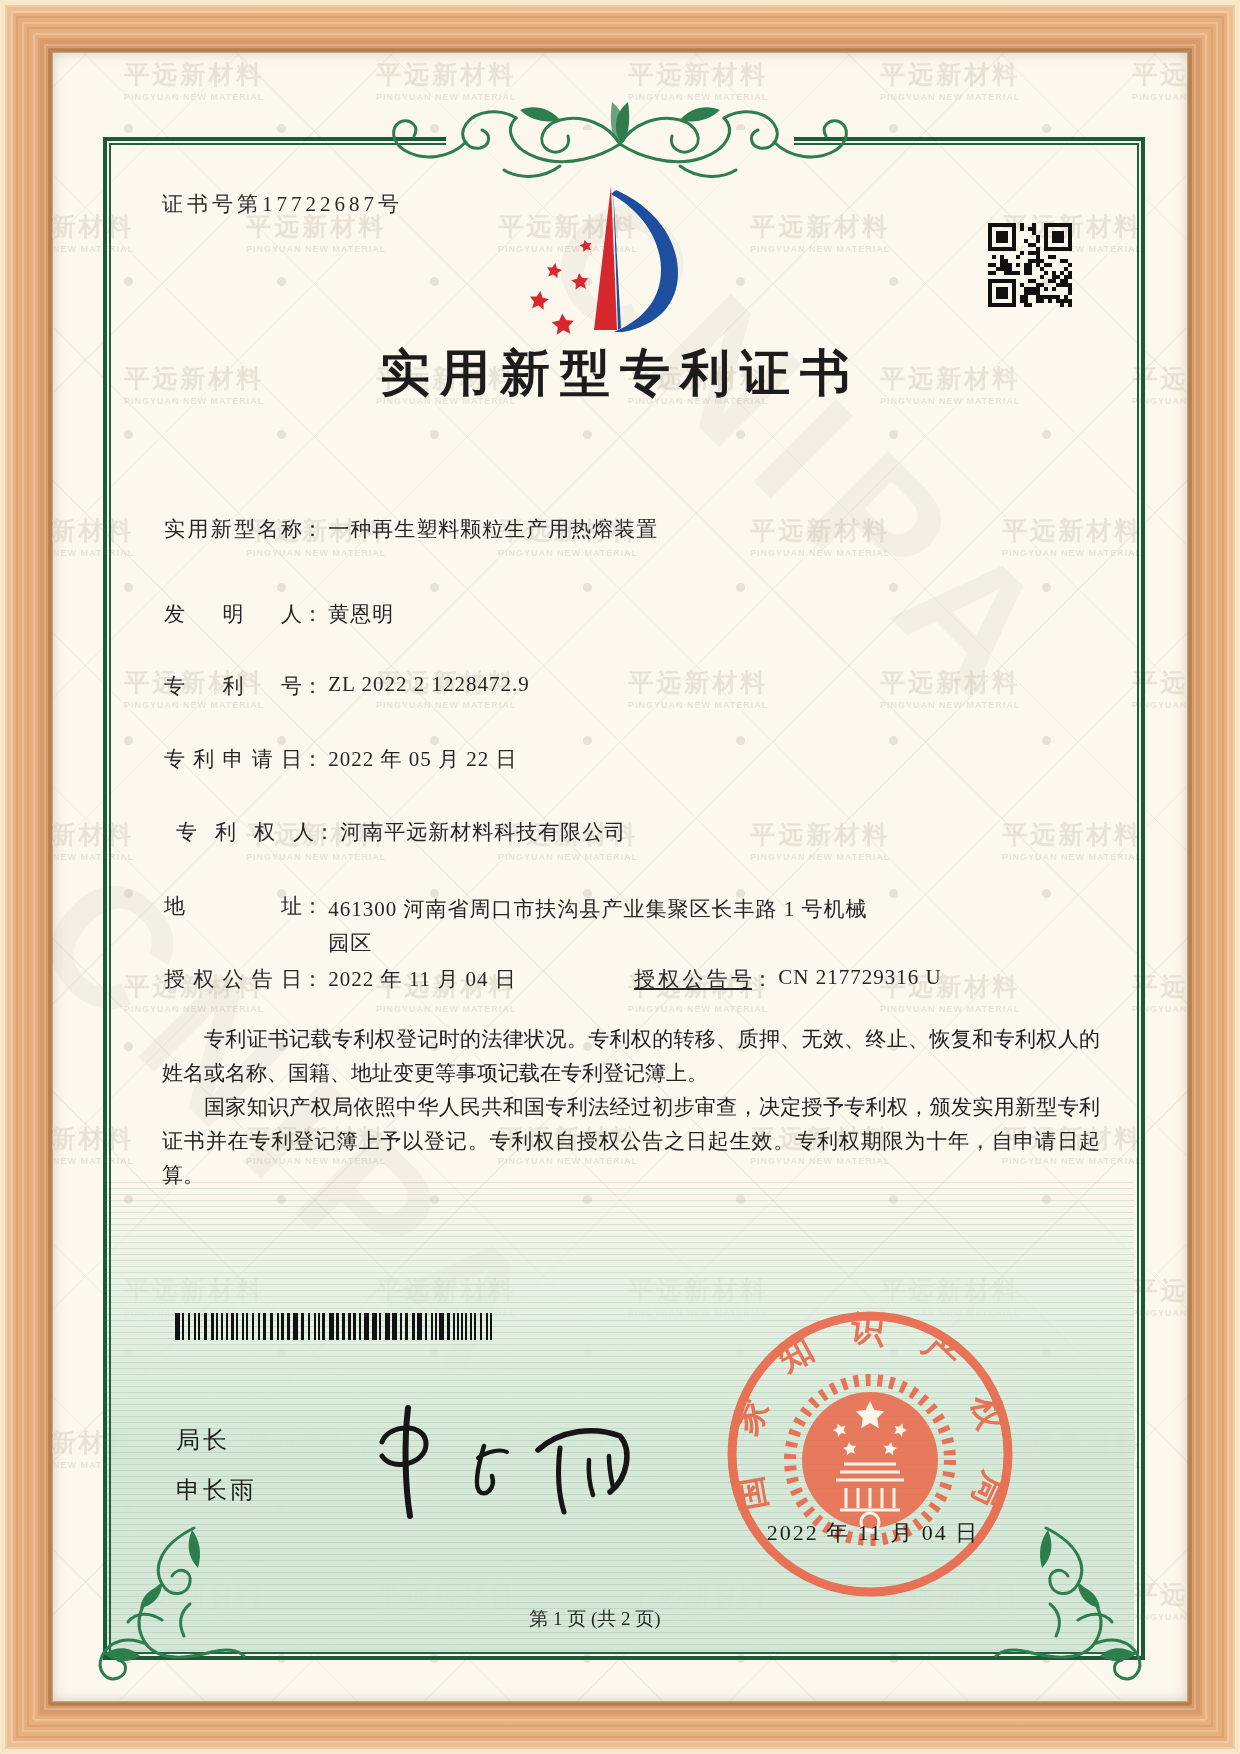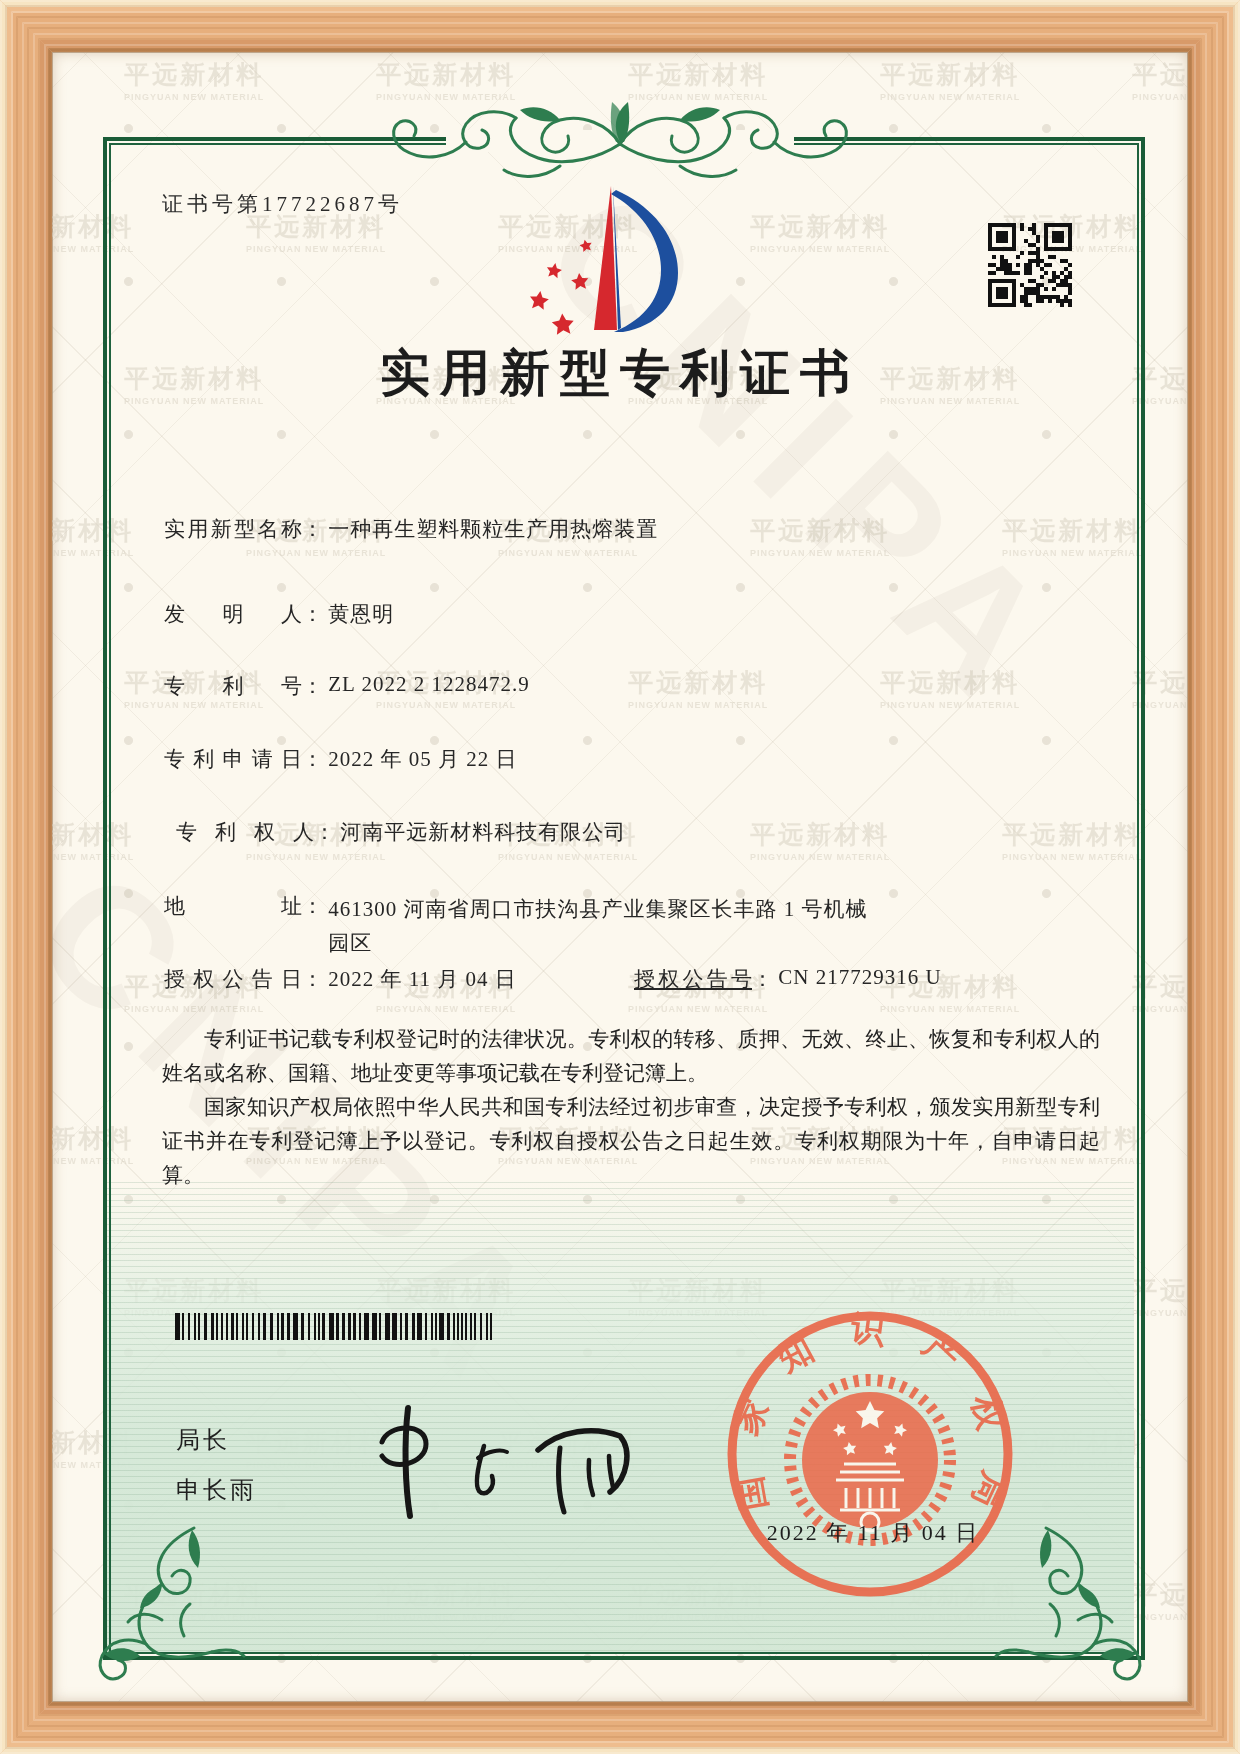--- a/index.html
+++ b/index.html
@@ -658,14 +658,15 @@
       </g>
       <g stroke="#fcf8ee" fill="none" stroke-width="3">
         <path d="M140,188 L200,188 M136,196 L204,196 M144,180 L196,180"></path>
         <path d="M146,204 L146,224 M158,204 L158,224 M170,204 L170,224 M182,204 L182,224 M194,204 L194,224"></path>
         <path d="M140,226 L200,226"></path>
       </g>
       <circle cx="170" cy="238" r="9" fill="none" stroke="#fcf8ee" stroke-width="3"></circle>
     </svg>
     <div class="sealdate">2022 年 11 月 04 日</div>
 
+    <div class="pagenum">第 1 页 (共 2 页)</div>
   </div>
 </div>
 
 </body></html>

